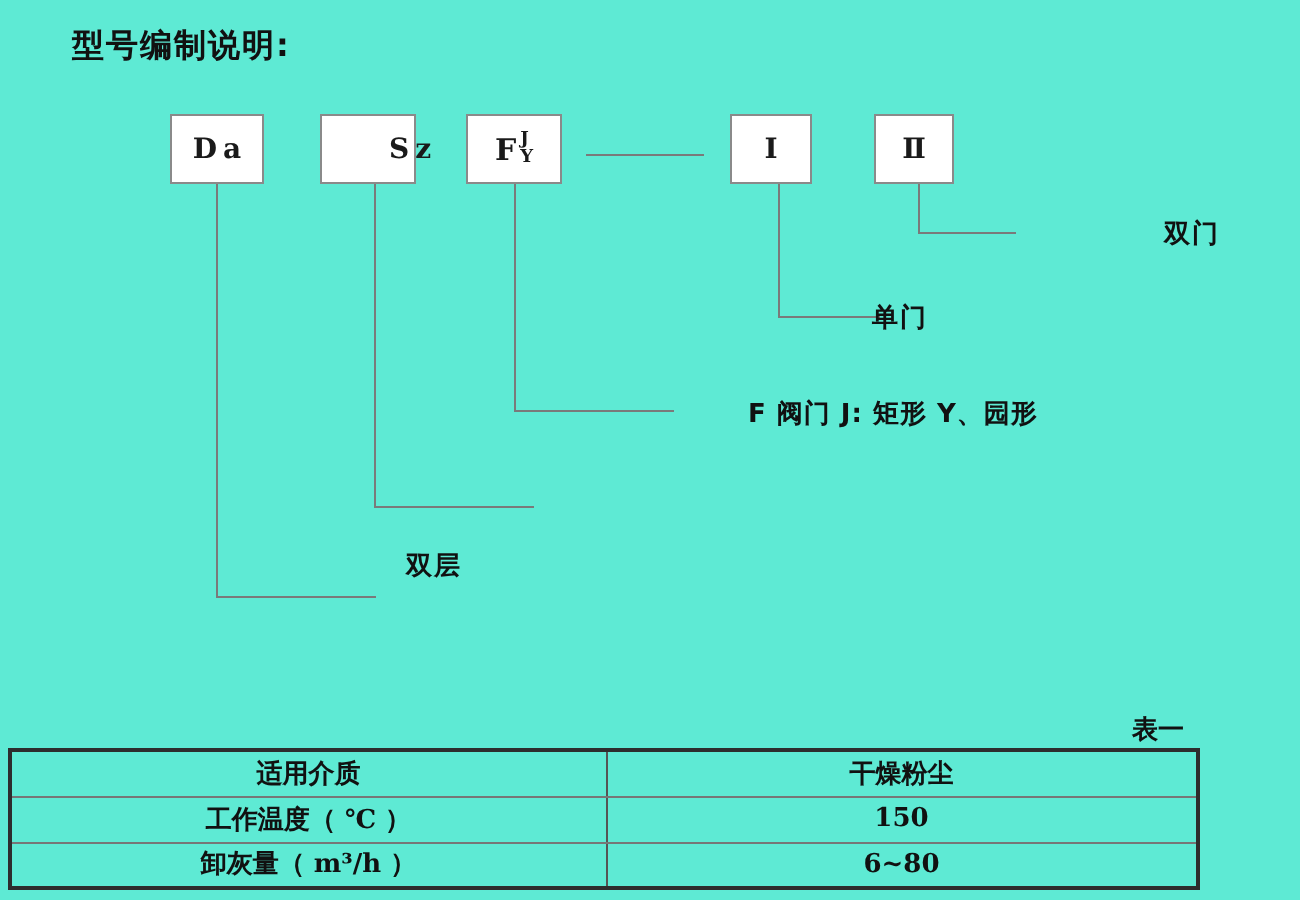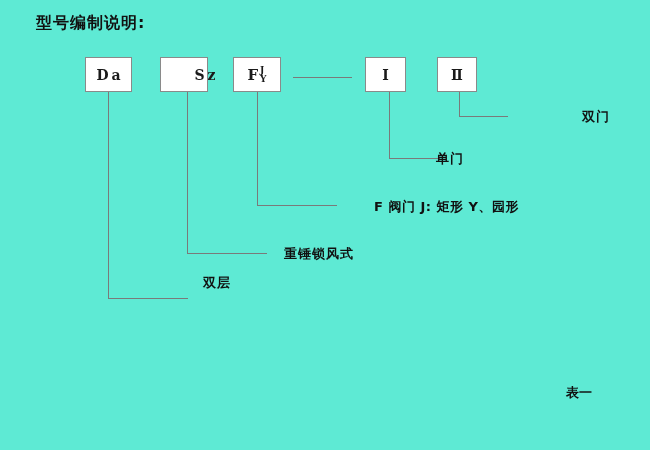--- a/index.html
+++ b/index.html
@@ -40,21 +40,21 @@
   .vline{width:1px;}
   .hline{height:1px;}
   .callout{
     position:absolute;
     font-size:13px;font-weight:bold;color:#111;
     white-space:nowrap;letter-spacing:1px;
   }
   .callout.latin{letter-spacing:0.5px;}
   .table-label{
     position:absolute;
-    font-size:13px;font-weight:bold;color:#111;margin-top:28px;
+    font-size:13px;font-weight:bold;color:#111;
   }
   .spec-table-wrap{position:absolute;left:4px;top:374px;}
   table.spec{
     border-collapse:collapse;
     table-layout:fixed;
     width:596px;
     border:2px solid #2d2d2d;
   }
   table.spec td{
     box-sizing:border-box;
@@ -109,23 +109,40 @@
   <div class="line vline" style="left:389px;top:92px;height:67px;"></div>
   <div class="line hline" style="left:389px;top:158px;width:51px;"></div>
   <div class="callout" style="left:436px;top:150px;">单门</div>
 
   <div class="line vline" style="left:257px;top:92px;height:114px;"></div>
   <div class="line hline" style="left:257px;top:205px;width:80px;"></div>
   <div class="callout latin" style="left:354px;top:198px;margin-left:20px;">F 阀门 J: 矩形 Y、园形</div>
 
   <div class="line vline" style="left:187px;top:92px;height:162px;"></div>
   <div class="line hline" style="left:187px;top:253px;width:80px;"></div>
-  <div class="callout" style="left:284px;top:245px;">重锤锁风式</div>
 
   <div class="line vline" style="left:108px;top:92px;height:207px;"></div>
   <div class="line hline" style="left:108px;top:298px;width:80px;"></div>
   <div class="callout" style="left:203px;top:274px;">双层</div>
 
 
   <div class="table-label" style="left:566px;top:356px;">表一</div>
 
+  <div class="spec-table-wrap">
+    <table class="spec">
+      <tbody>
+        <tr>
+          <td class="c1">适用介质</td>
+          <td>干燥粉尘</td>
+        </tr>
+        <tr>
+          <td class="c1">工作温度（ ℃ ）</td>
+          <td>150</td>
+        </tr>
+        <tr>
+          <td class="c1">卸灰量（ m³/h ）</td>
+          <td>6~80</td>
+        </tr>
+      </tbody>
+    </table>
+  </div>
 
 </div>
 
 </body></html>

